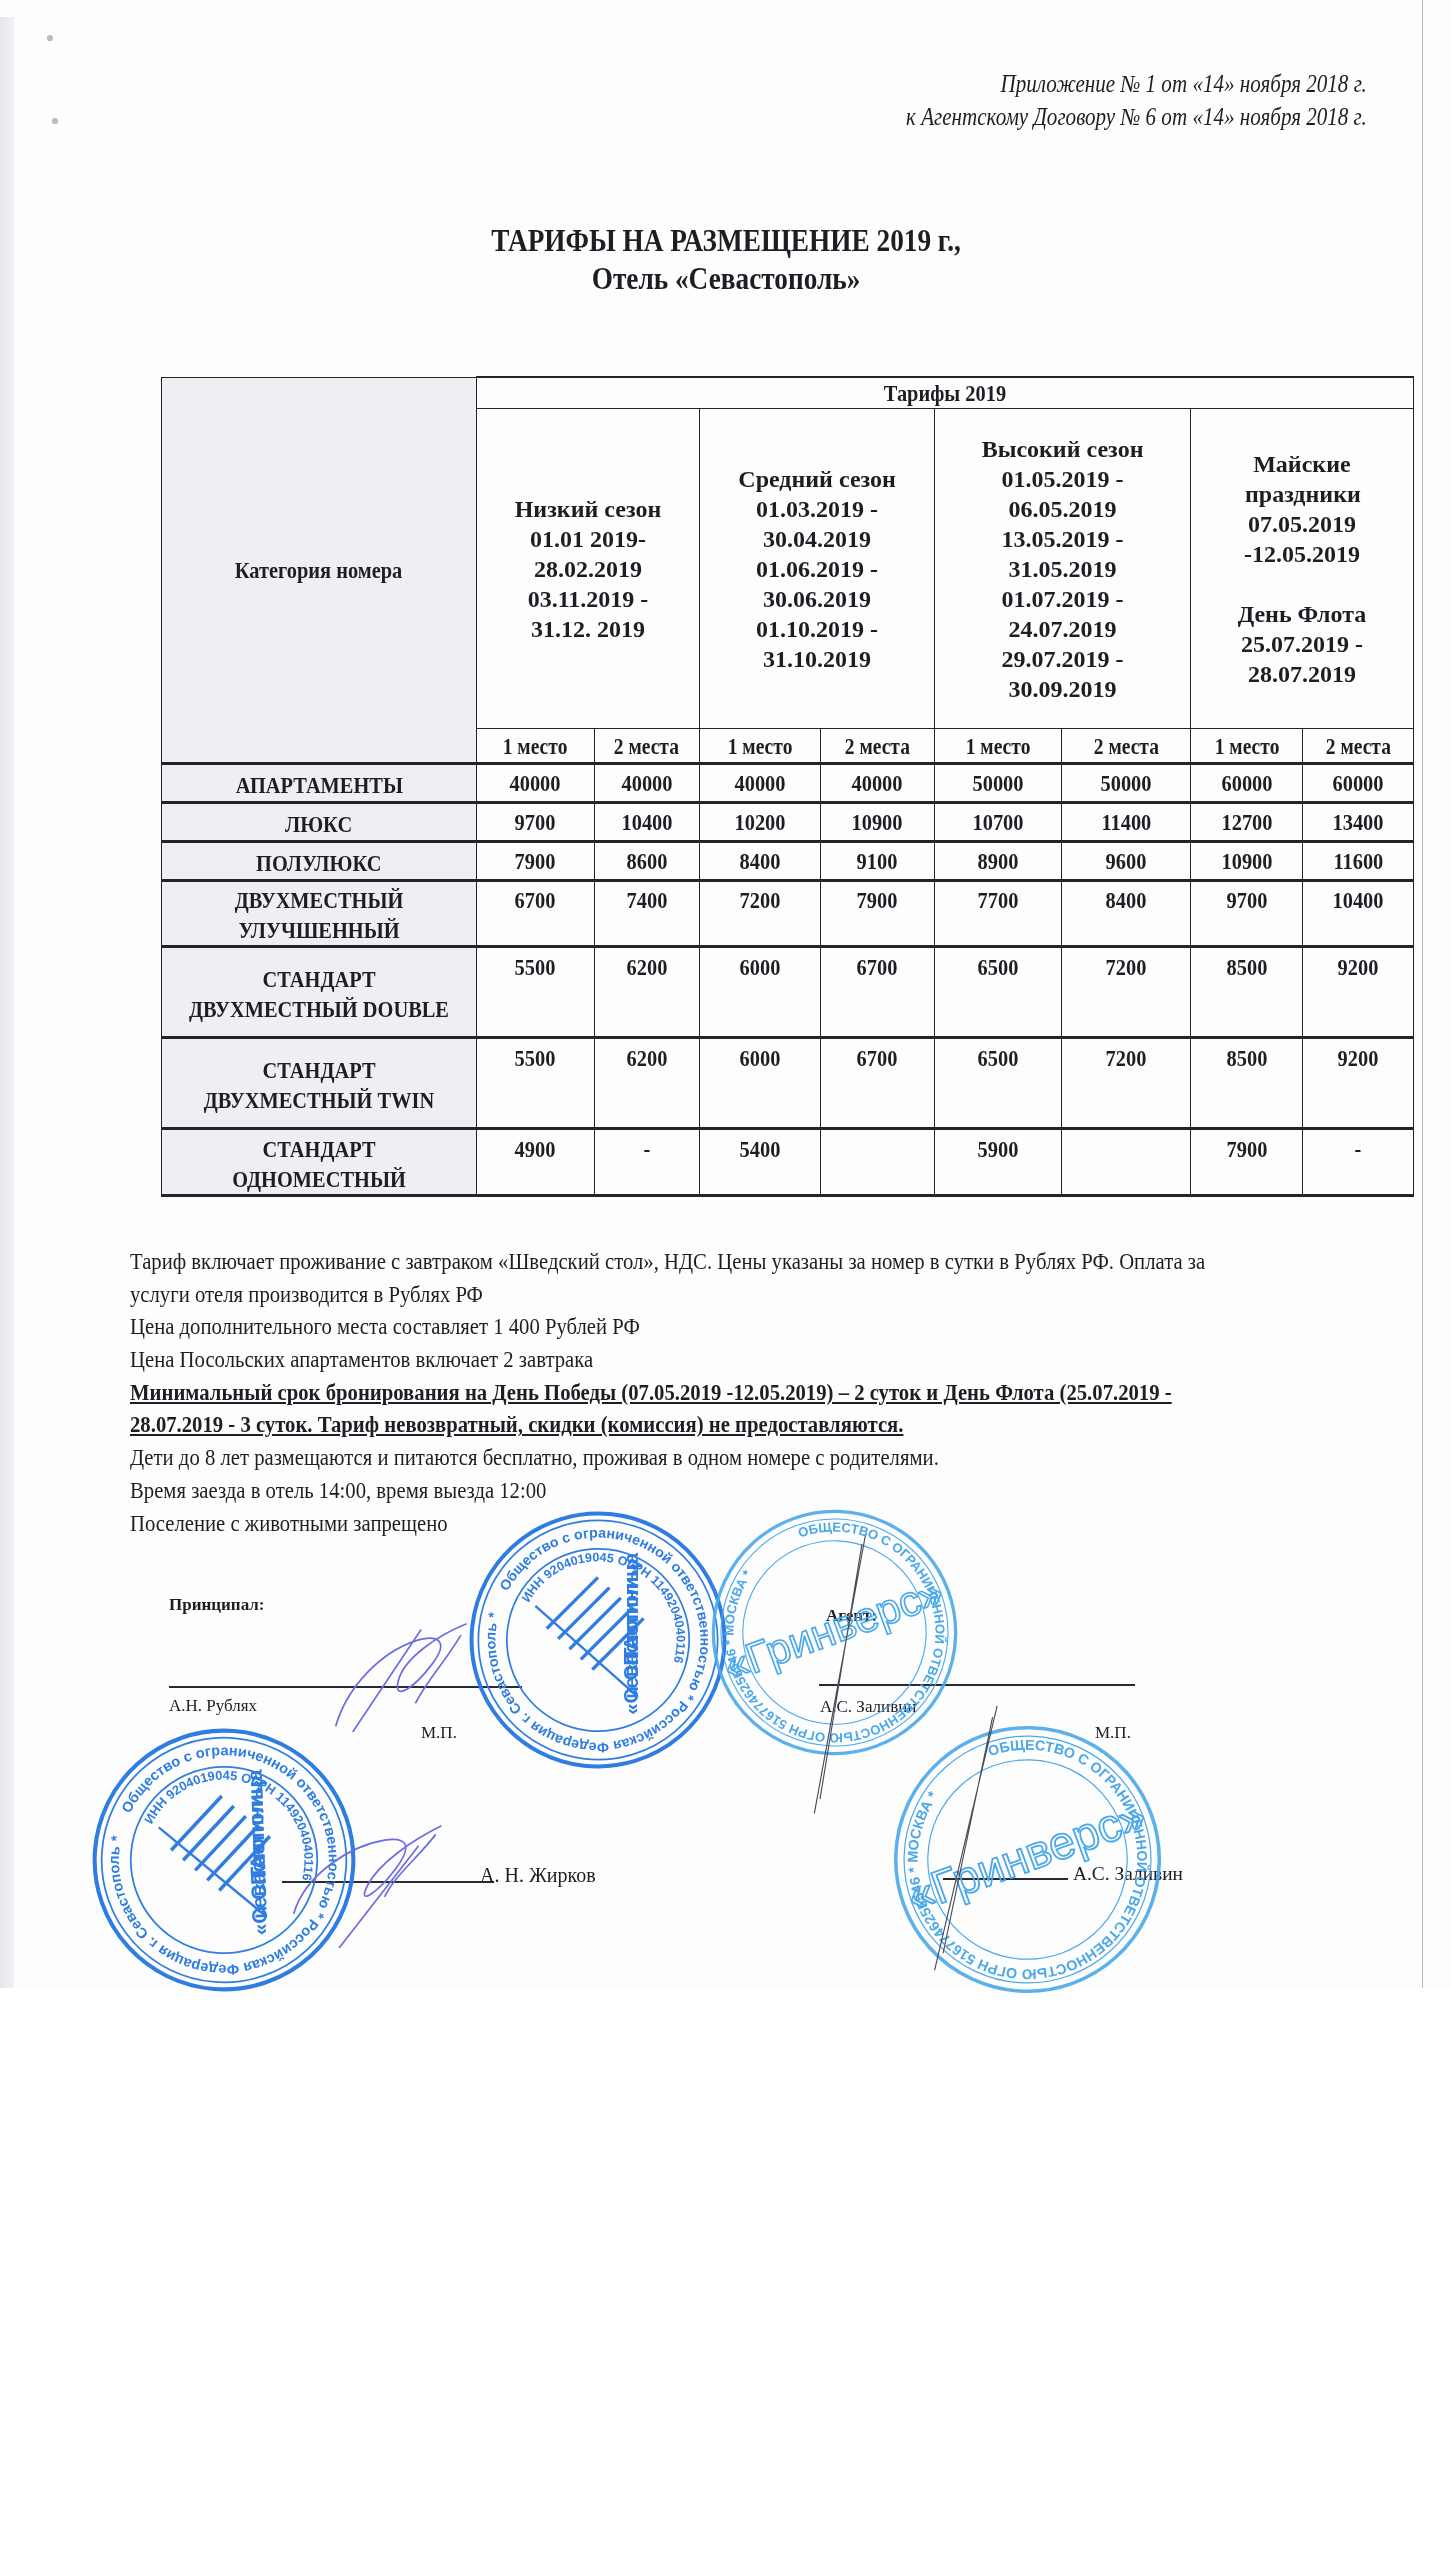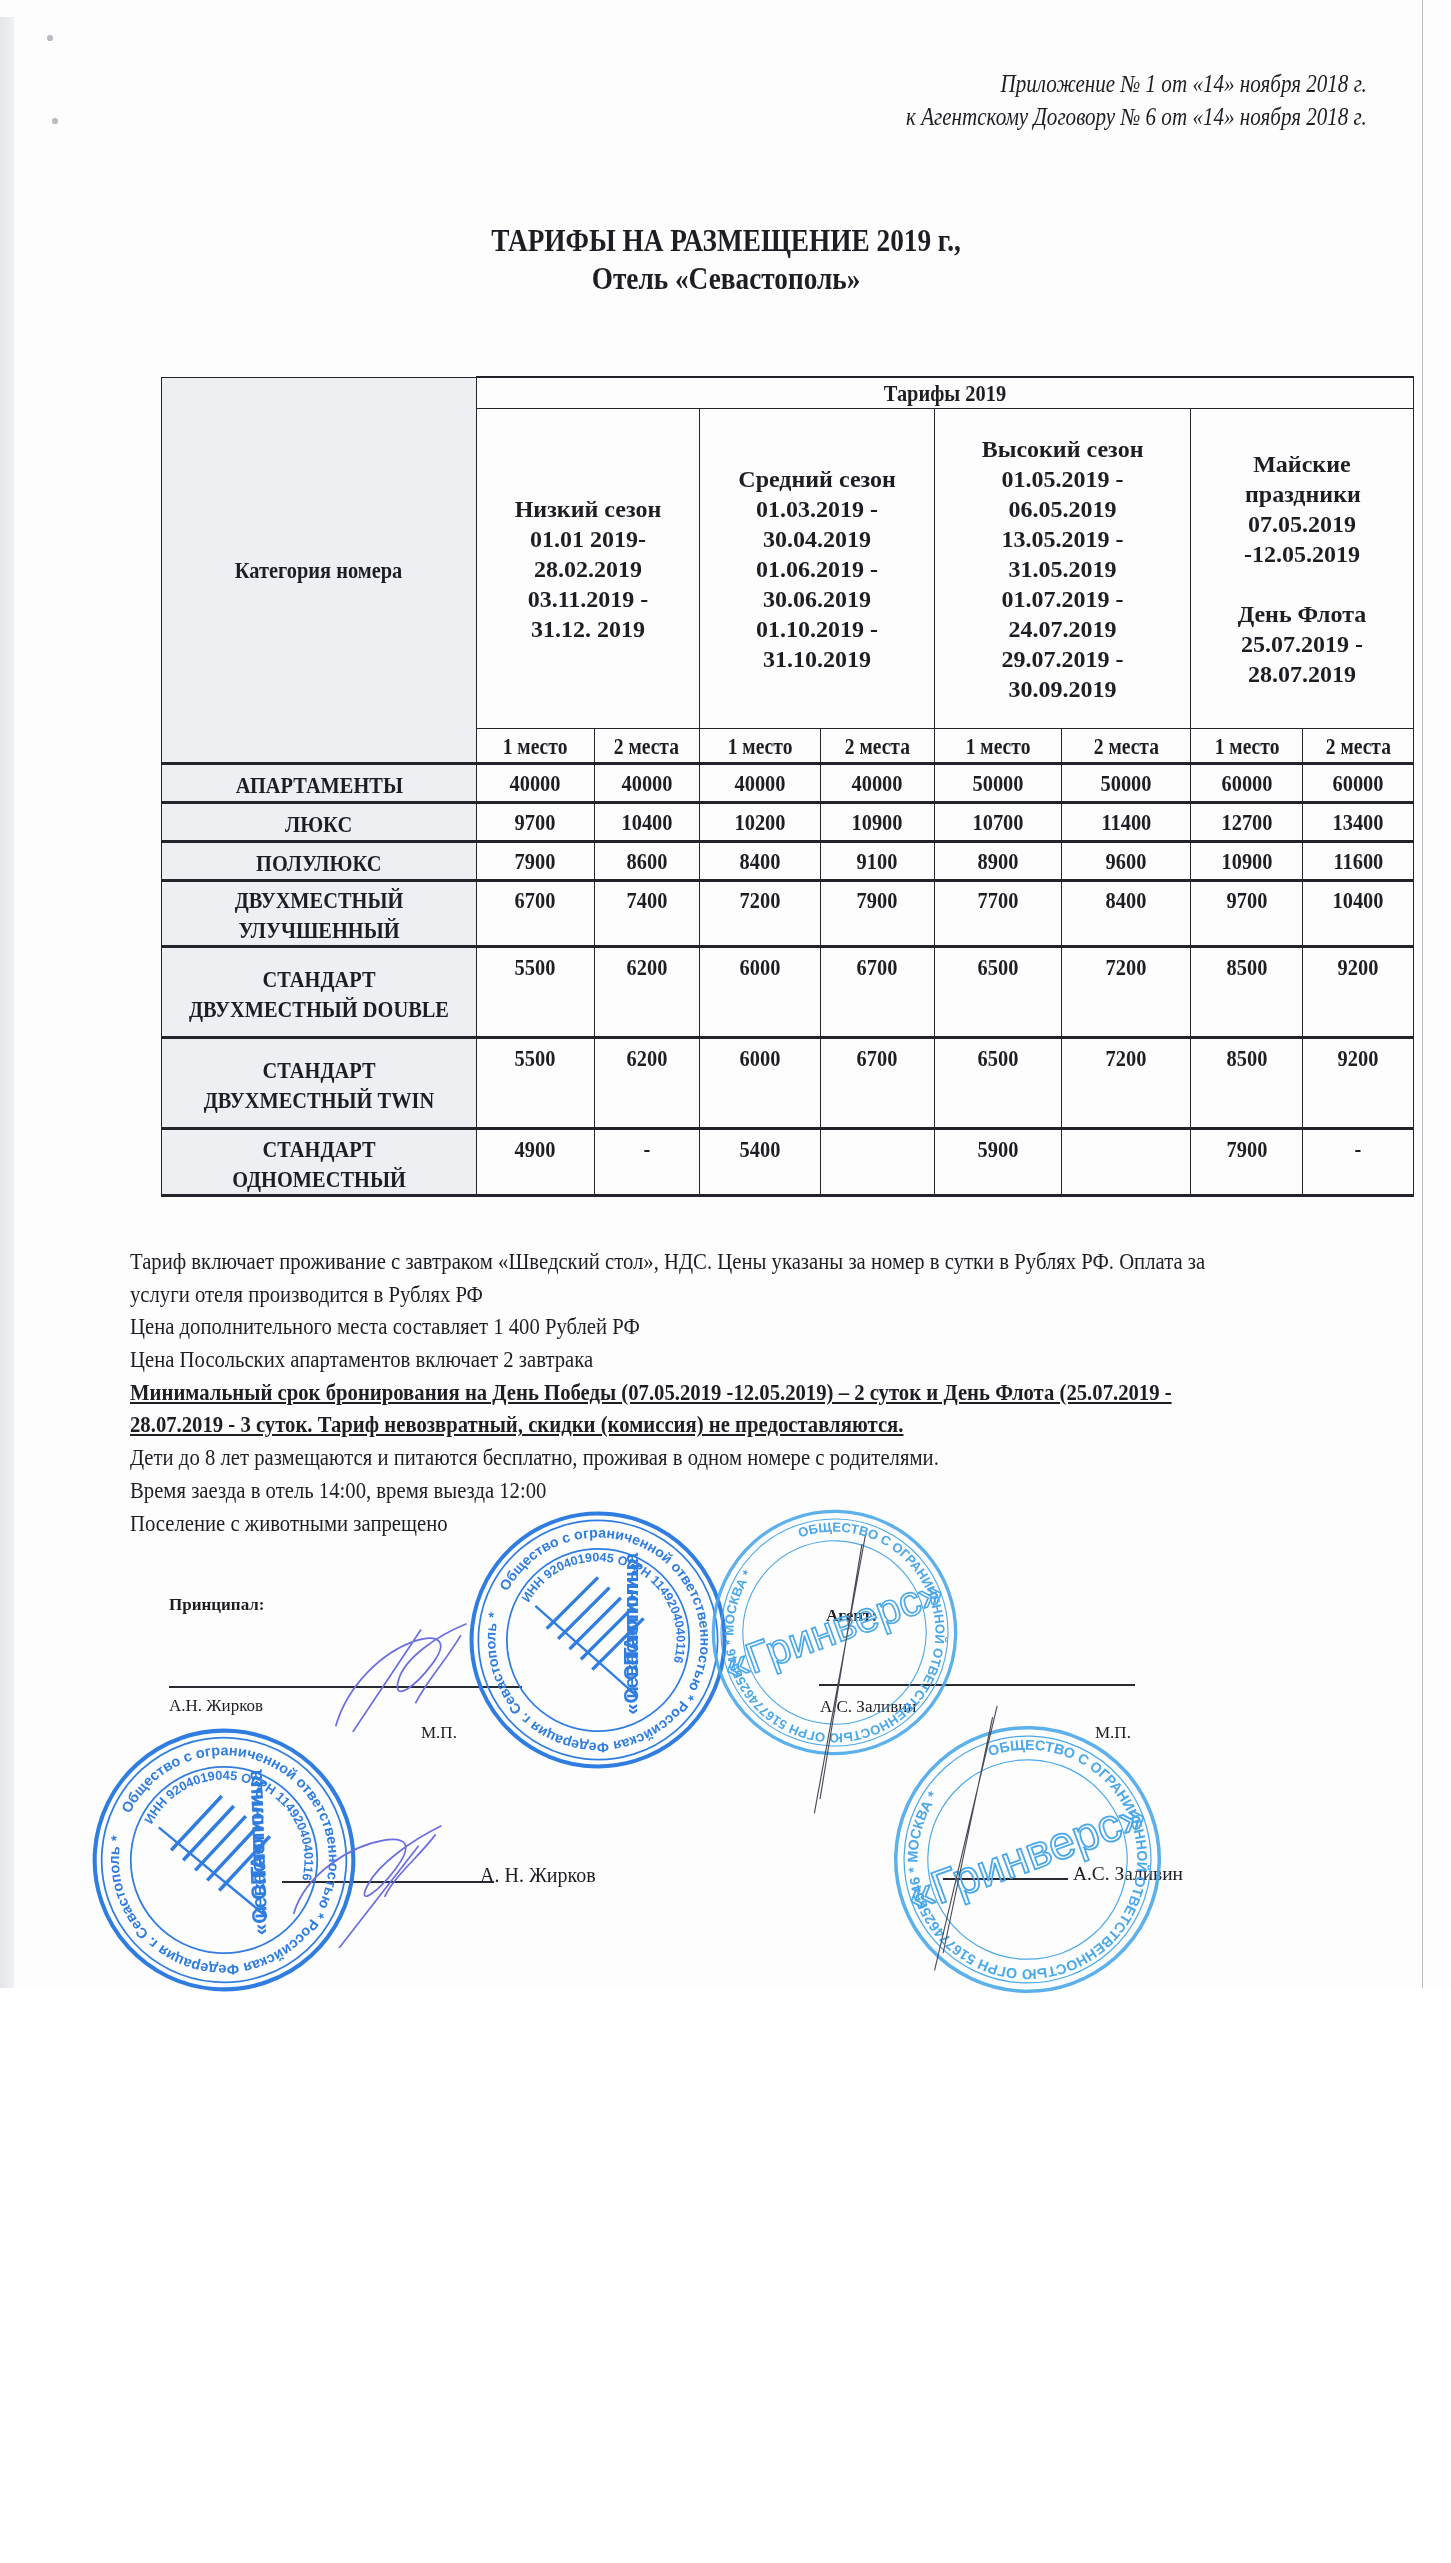--- a/index.html
+++ b/index.html
@@ -221,21 +221,21 @@
     <p>Цена Посольских апартаментов включает 2 завтрака</p>
     <p class="bold">Минимальный срок бронирования на День Победы (07.05.2019 -12.05.2019) – 2 суток и День Флота (25.07.2019 -</p>
     <p class="bold">28.07.2019 -  3 суток. Тариф невозвратный, скидки (комиссия) не предоставляются.</p>
     <p>Дети до 8 лет размещаются и питаются бесплатно, проживая в одном номере с родителями.</p>
     <p>Время заезда в отель 14:00, время выезда 12:00</p>
     <p>Поселение с животными запрещено</p>
   </div>
 
 <div class="sig sig-label" style="left:169px;top:1595px;">Принципал:</div>
 <div class="sig-line" style="left:169px;top:1686px;width:353px;"></div>
-<div class="sig" style="left:169px;top:1696px;">А.Н. Жирков</div>
+<div class="sig" style="left:169px;top:1696px;">А.Н. Рублях</div>
 <div class="sig" style="left:421px;top:1723px;">М.П.</div>
 
 <div class="sig sig-label" style="left:826px;top:1606px;">Агент:</div>
 <div class="sig-line" style="left:819px;top:1684px;width:316px;"></div>
 <div class="sig" style="left:820px;top:1697px;">А.С. Заливин</div>
 <div class="sig" style="left:1095px;top:1723px;">М.П.</div>
 
 <div class="sig-line" style="left:282px;top:1881px;width:212px;"></div>
 <div class="sig" style="left:480px;top:1864px;font-size:20px;">А. Н. Жирков</div>
 <div class="sig-line" style="left:943px;top:1878px;width:125px;"></div>

